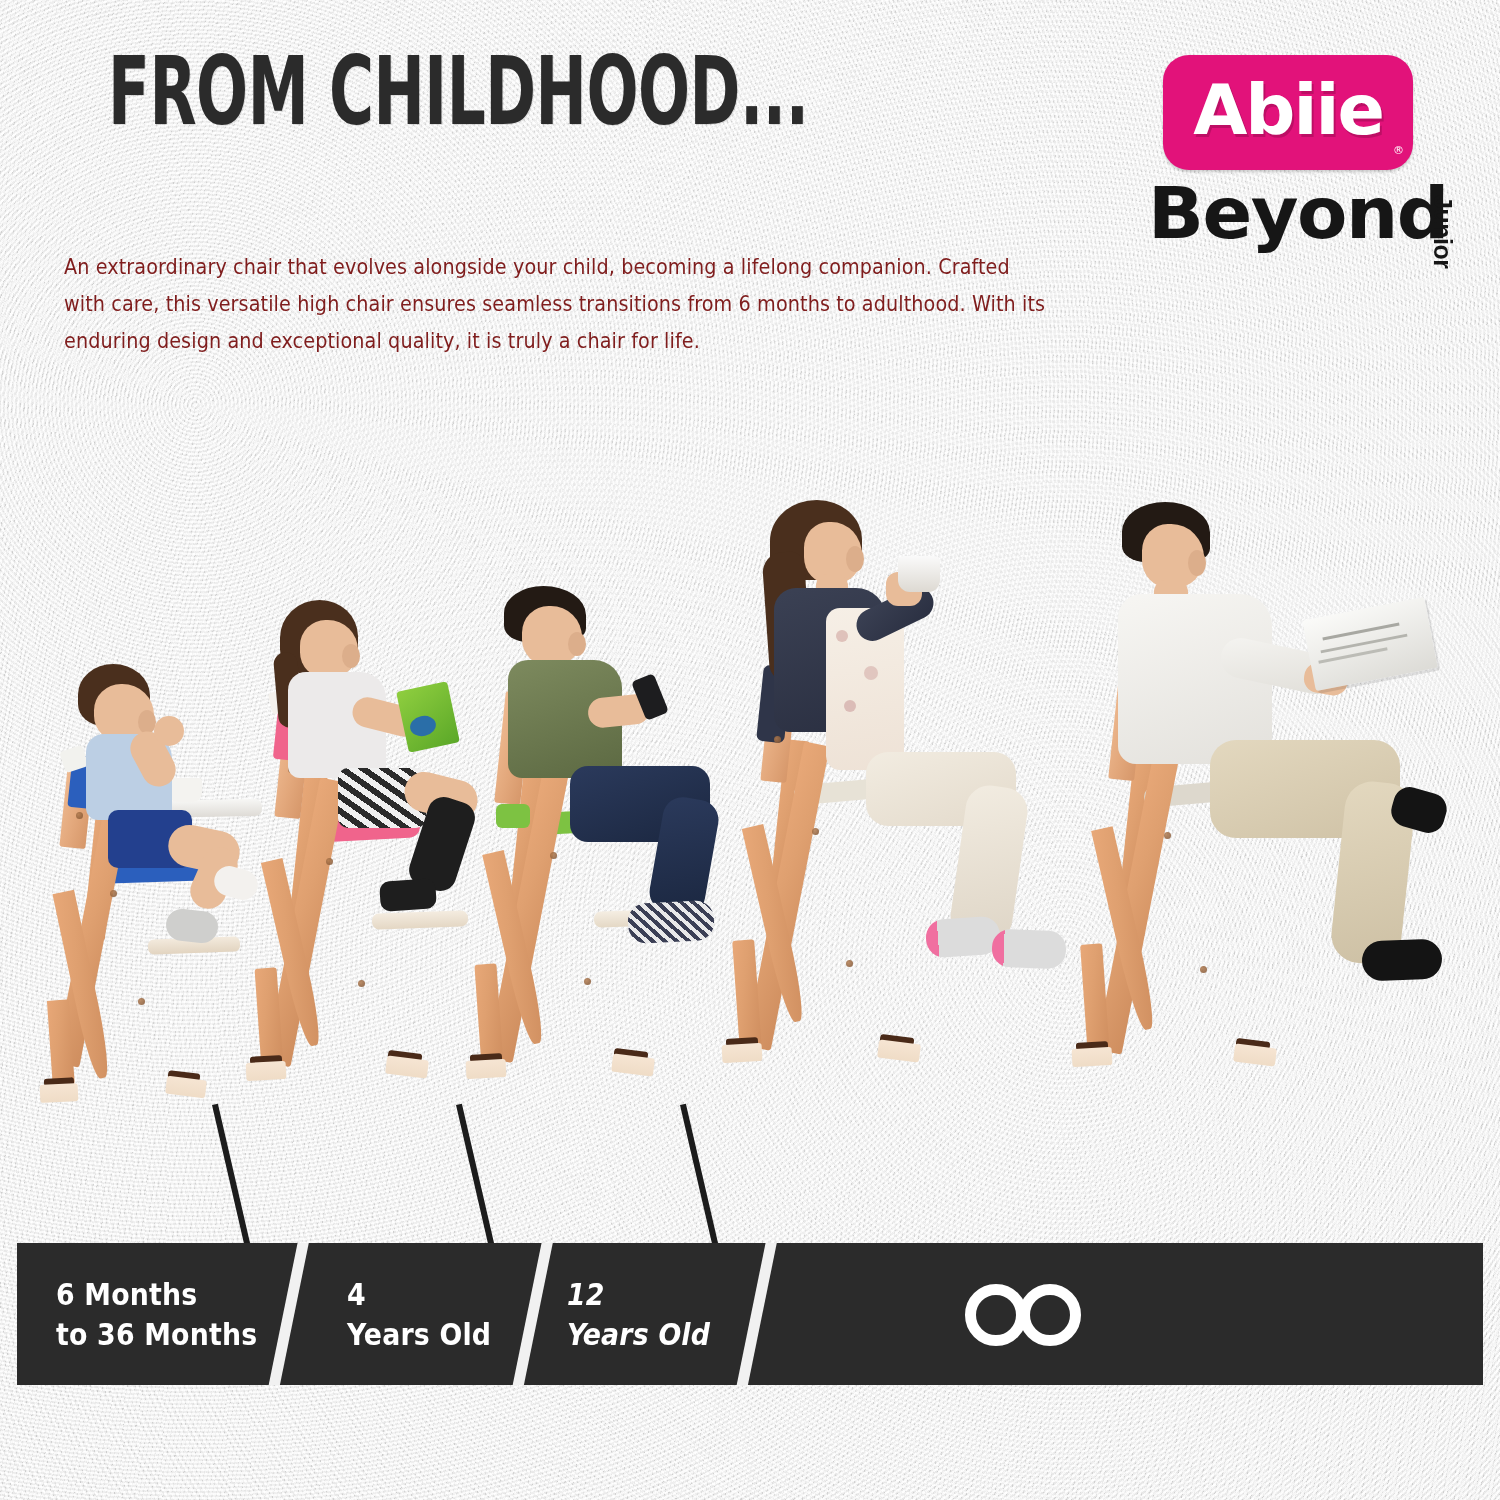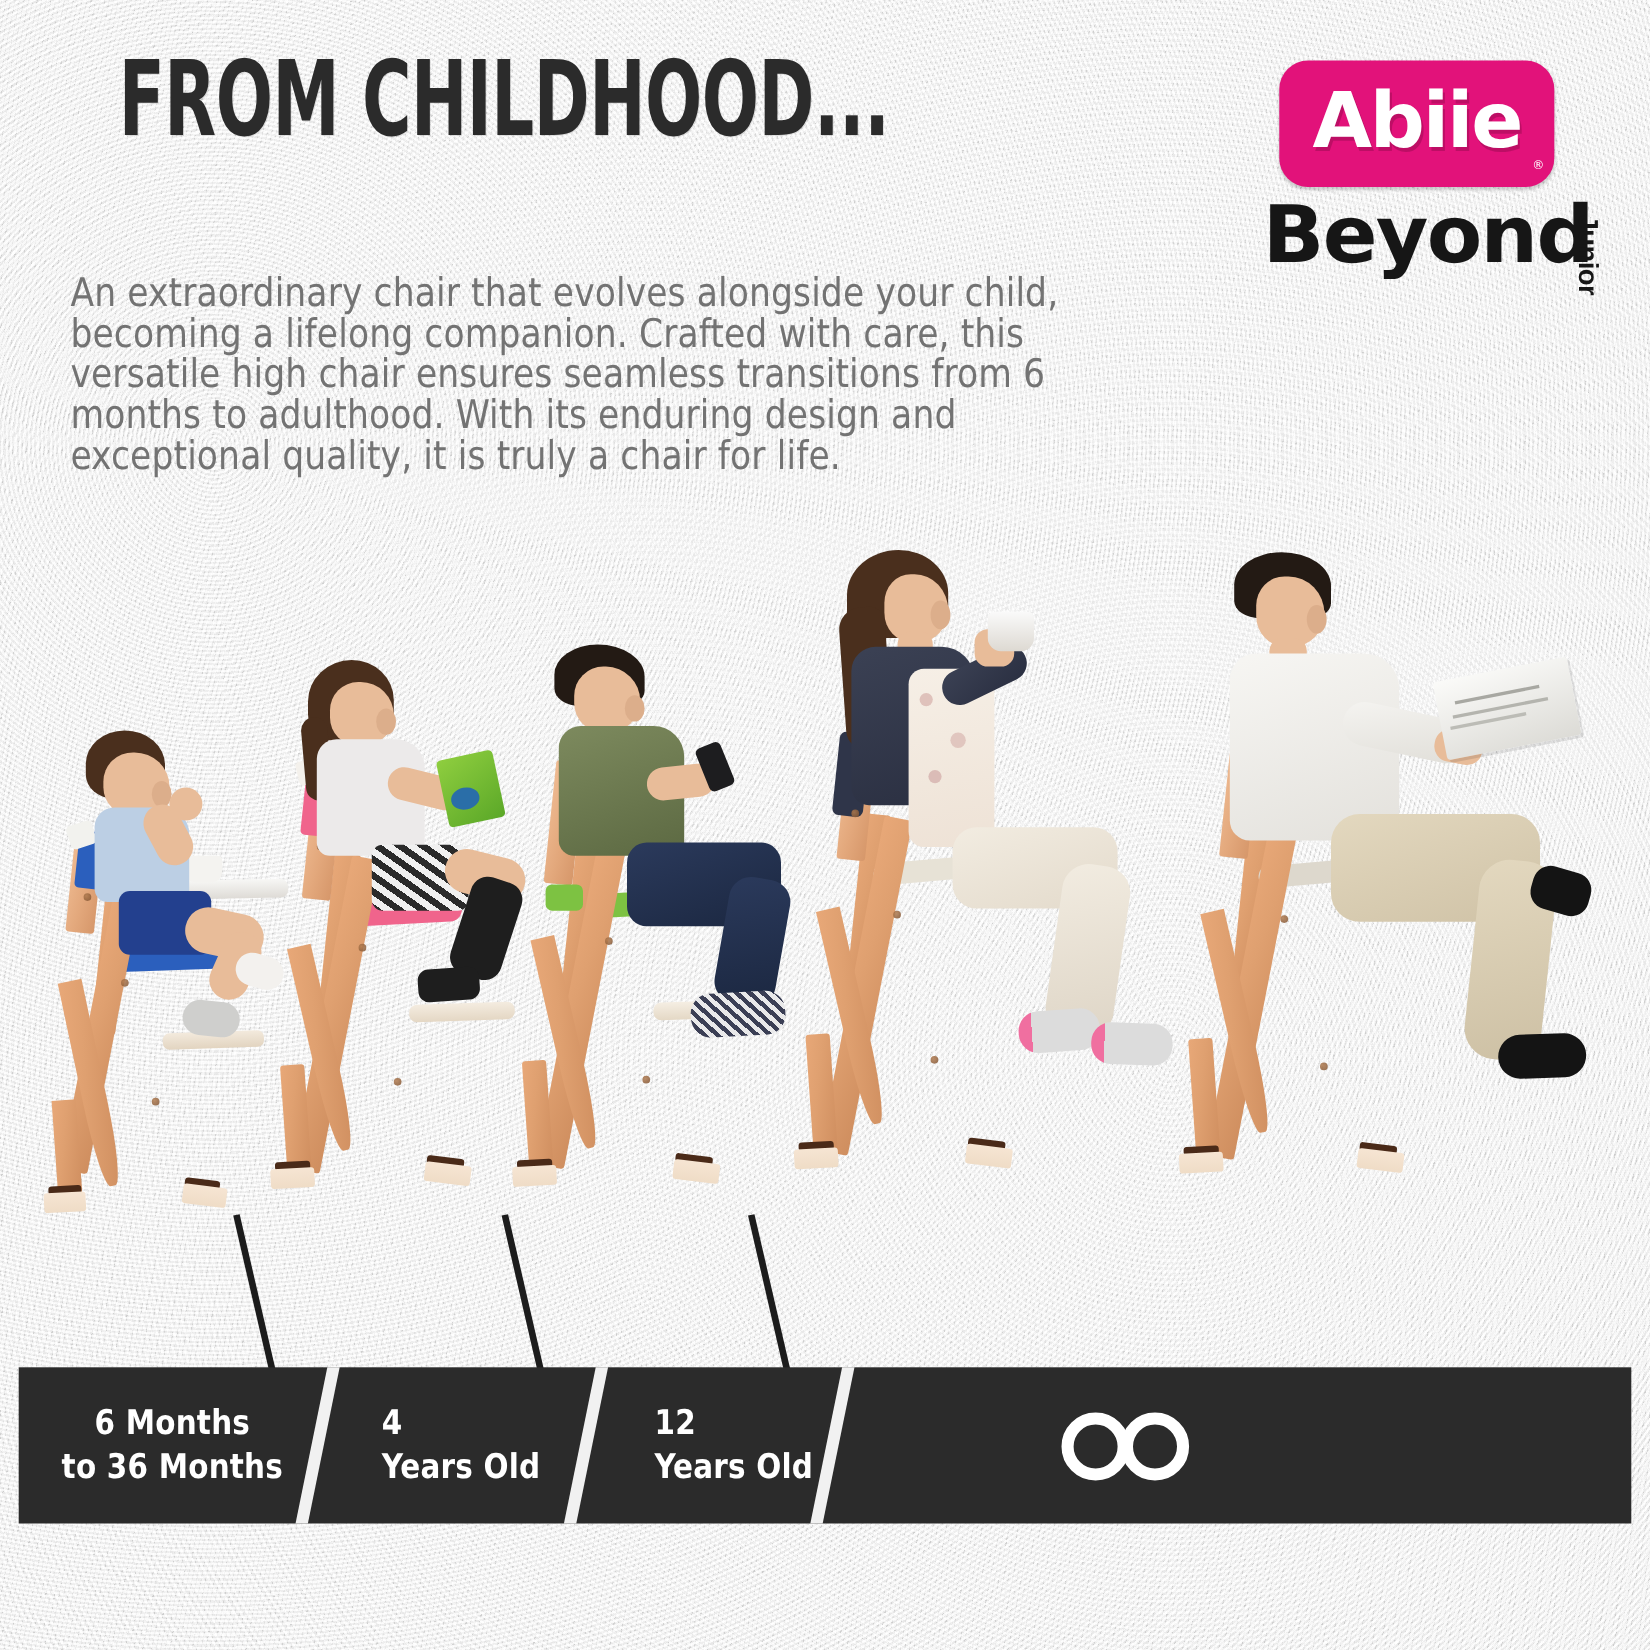--- a/index.html
+++ b/index.html
@@ -59,23 +59,23 @@
     text-align:right;
     transform-origin:right top;
     margin-top:33px;
   }
   #headline .l2-wrap { display:block; width:890px; text-align:right; }
 
   
   #body-copy {
     position:absolute; left:64px; top:248px; width:1020px;
     font-family:"Liberation Sans Narrow","DejaVu Sans Condensed","Liberation Sans", sans-serif;
-    font-size:36px;
+    font-size:22px;
     line-height:37px;
-    color:#737373;
+    color:#7f1d1d;
     letter-spacing:.1px;
   }
   #body-copy p { transform:scaleX(.97); transform-origin:left top; }
 
   
   #logo { position:absolute; left:1148px; top:55px; width:310px; height:225px; }
   #logo-badge {
     position:absolute; left:15px; top:0; width:250px; height:115px;
     background:#e2127a; border-radius:26px;
     box-shadow:0 2px 3px rgba(0,0,0,.18);
@@ -378,27 +378,27 @@
     <div class="diag" style="left:212px; top:5px; width:6px; height:160px; transform:rotate(-11.5deg) skewX(1.5deg);"></div>
     <div class="diag" style="left:456px; top:5px; width:6px; height:160px; transform:rotate(-11.5deg) skewX(1.5deg);"></div>
     <div class="diag" style="left:680px; top:5px; width:6px; height:160px; transform:rotate(-11.5deg) skewX(1.5deg);"></div>
   </div>
 
   <div id="banner">
     <div class="ban-div" style="left:283px;"></div>
     <div class="ban-div" style="left:527px;"></div>
     <div class="ban-div" style="left:751px;"></div>
 
-    <div class="ban-cell" style="left:39px; width:240px;text-align:center;">
+    <div class="ban-cell" style="left:39px; width:240px;">
       <div class="ban-txt"><span>6 Months</span><br><span>to 36 Months</span></div>
     </div>
     <div class="ban-cell" style="left:330px; width:200px;">
       <div class="ban-txt"><span>4</span><br><span>Years Old</span></div>
     </div>
-    <div class="ban-cell" style="left:578px; width:200px;">
+    <div class="ban-cell" style="left:550px; width:200px;font-style:italic;">
       <div class="ban-txt"><span>12</span><br><span>Years Old</span></div>
     </div>
 
     <div id="infinity-icon">
       <div class="inf-ring" style="left:0;"></div>
       <div class="inf-ring" style="left:54px;"></div>
     </div>
   </div>
 </div>
 

